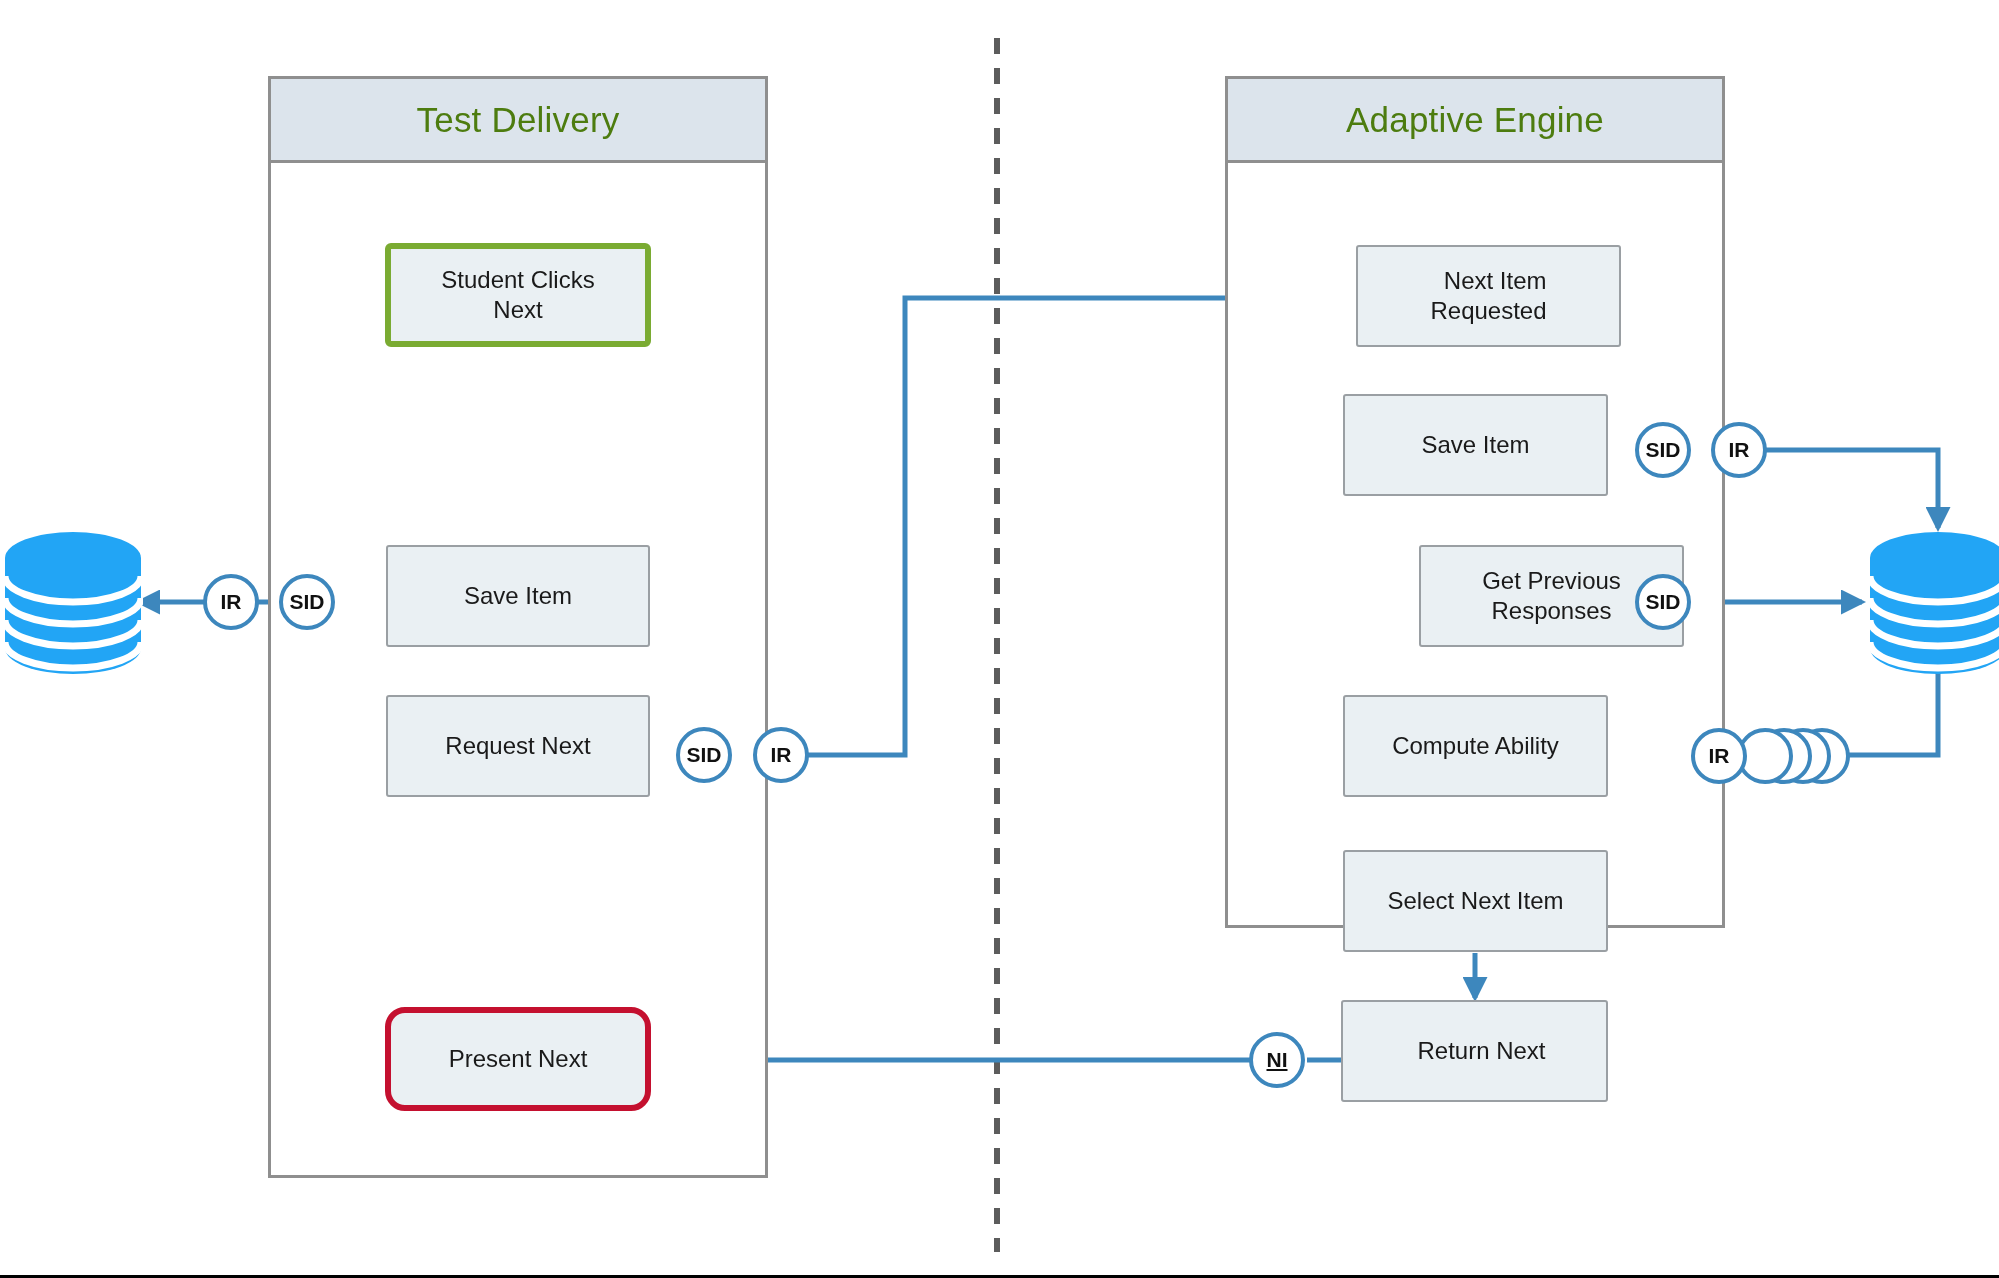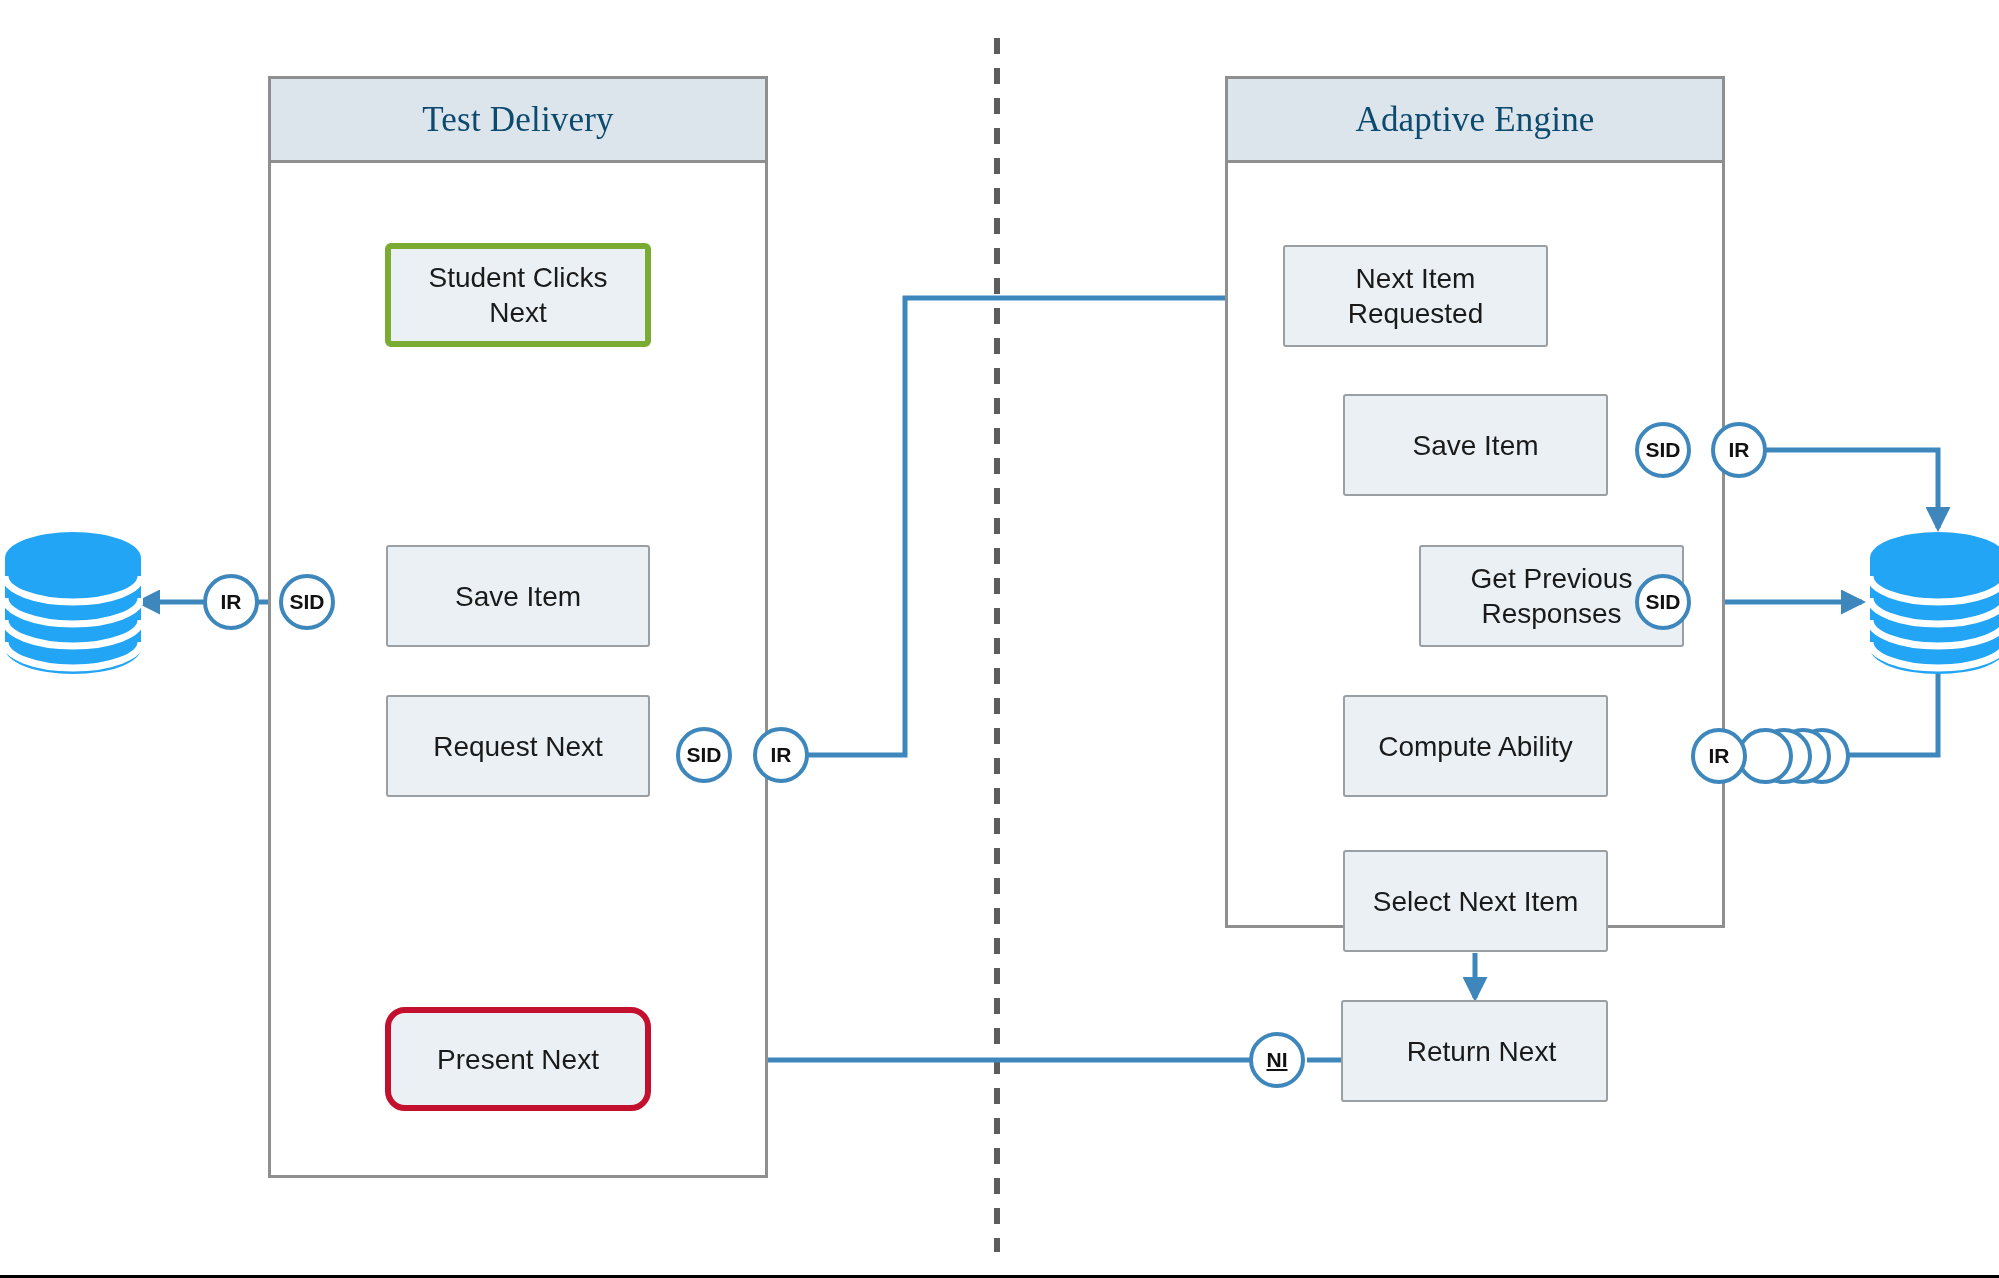--- a/index.html
+++ b/index.html
@@ -30,36 +30,35 @@
     top: 0;
     right: 0;
     height: 84px;
     background: #dce4ec;
     border-bottom: 3px solid #8f8f8f;
     box-sizing: border-box;
     display: flex;
     align-items: center;
     justify-content: center;
     font-size: 35px;
-    color: #0c4a6e;
+    color: #4d7c0f;
     letter-spacing: .2px;
-    font-family: Liberation Serif, serif;
   }
   
   .pbox {
     position: absolute;
     background: #eaf0f3;
     border: 2px solid #9a9fa3;
     border-radius: 3px;
     box-sizing: border-box;
     display: flex;
     align-items: center;
     justify-content: center;
     text-align: center;
-    font-size: 28px;
+    font-size: 24px;
     color: #1a1a1a;
     line-height: 1.25;
     padding: 0 6px;
   }
   .pbox.start {
     border: 6px solid #7aab32;
     border-radius: 6px;
   }
   .pbox.end {
     border: 6px solid #c4102f;
@@ -218,21 +217,21 @@
 
   <div class="pbox start" style="left:385px; top:243px; width:266px; height:104px;">Student Clicks<br>Next</div>
 
 
   <div class="pbox" style="left:386px; top:545px; width:264px; height:102px;">Save Item</div>
 
   <div class="pbox" style="left:386px; top:695px; width:264px; height:102px;">Request Next</div>
 
   <div class="pbox end" style="left:385px; top:1007px; width:266px; height:104px;border-radius:20px;">Present Next</div>
 
-  <div class="pbox" style="left:1283px; top:245px; width:265px; height:102px;">Next Item<br>Requested</div>
+  <div class="pbox" style="left:1356px; top:245px; width:265px; height:102px;text-align:right;">Next Item<br>Requested</div>
 
   <div class="pbox" style="left:1343px; top:394px; width:265px; height:102px;">Save Item</div>
 
   <div class="pbox" style="left:1419px; top:545px; width:265px; height:102px;">Get Previous<br>Responses</div>
 
   <div class="pbox" style="left:1343px; top:850px; width:265px; height:102px;">Select Next Item</div>
 
   <div class="pbox" style="left:1343px; top:695px; width:265px; height:102px;">Compute Ability</div>
 
   <div class="pbox" style="left:1341px; top:1000px; width:267px; height:102px;padding-left:20px;">Return Next</div>

